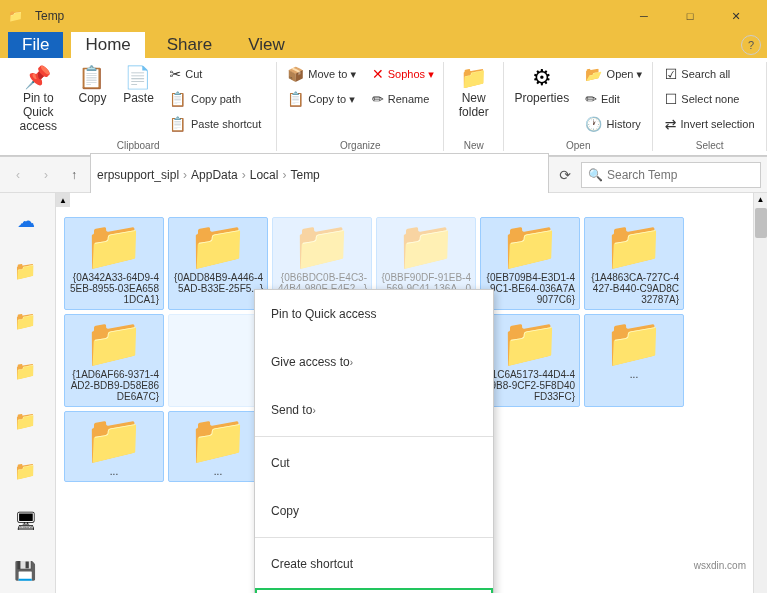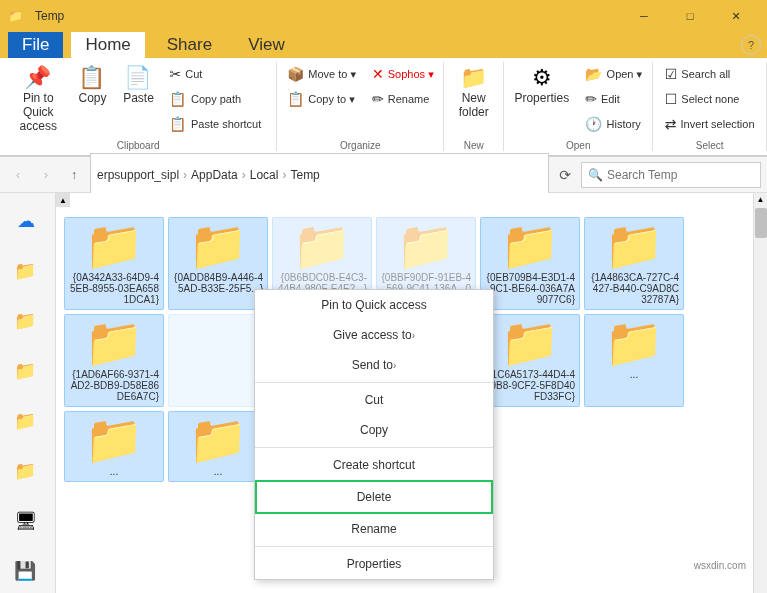--- a/index.html
+++ b/index.html
@@ -102,25 +102,25 @@
       top: 96px;
       left: 198px;
       width: 240px;
       background: #fff;
       border: 1px solid #ccc;
       box-shadow: 2px 2px 8px rgba(0,0,0,0.2);
       z-index: 100;
       font-size: 12px;
     }
     .ctx-item {
-      padding: 8px 16px;
+      padding: 17px 16px;
       cursor: pointer;
       display: flex;
       align-items: center;
-      justify-content: center;
+      justify-content: flex-start;
       color: #333;
     }
     .ctx-item.highlighted { background: #fff; border: 2px solid #22c55e; }
     .ctx-separator { height: 1px; background: #e0e0e0; margin: 2px 0; }
     .ctx-arrow { color: #666; font-size: 10px; }
 
     
     .watermark { position: absolute; bottom: 30px; right: 4px; font-size: 10px; color: #888; background: rgba(255,255,255,0.7); padding: 1px 3px; }
     .help-btn { width: 20px; height: 20px; border-radius: 50%; border: 1px solid #ccc; display: flex; align-items: center; justify-content: center; font-size: 11px; cursor: pointer; color: #555; }
   </style>

